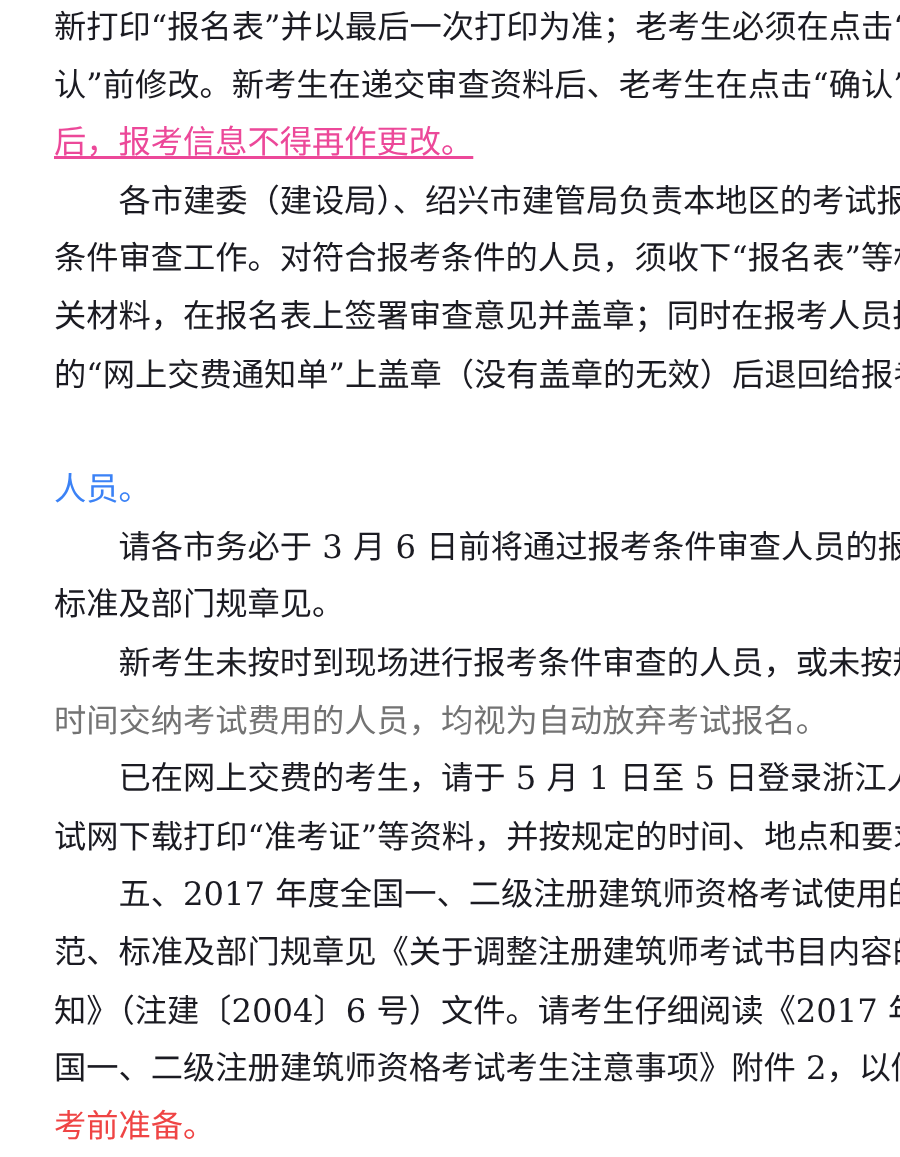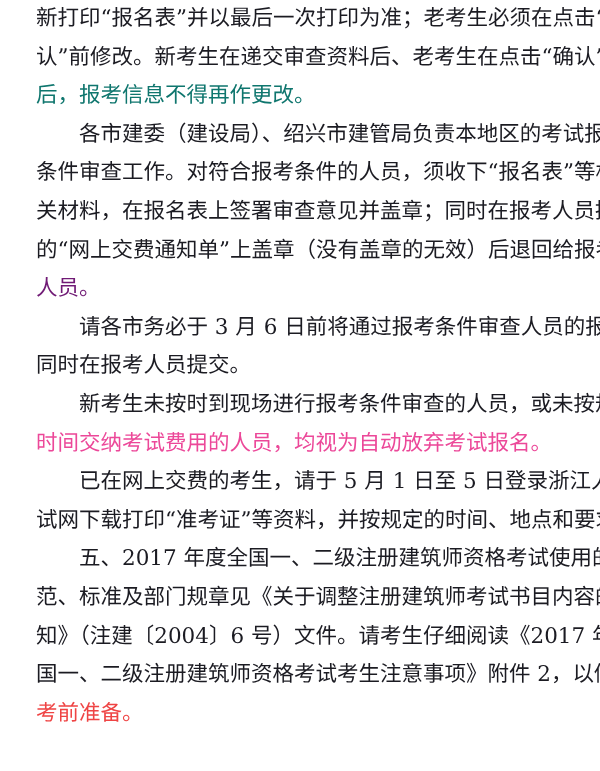--- a/index.html
+++ b/index.html
@@ -70,39 +70,39 @@
 </style>
 </head>
 <body>
 
 <div class="page" style="background: rgb(255, 255, 255);">
   <div class="doc-body">
 
     <div>
       <div class="line justify" style="color: rgb(27, 27, 34);">新打印“报名表”并以最后一次打印为准；老考生必须在点击“确</div>
       <div class="line justify" style="color: rgb(27, 27, 34);">认”前修改。新考生在递交审查资料后、老考生在点击“确认”</div>
-      <div class="line ragged" style="color: #0f766e;">后，报考信息不得再作更改。</div>
+      <div class="line ragged" style="color: #ec4899; text-decoration: underline;">后，报考信息不得再作更改。</div>
     </div>
 
     <div>
       <div class="line justify indent" style="color: rgb(27, 27, 34);">各市建委（建设局）、绍兴市建管局负责本地区的考试报考</div>
       <div class="line justify" style="color: rgb(27, 27, 34);">条件审查工作。对符合报考条件的人员，须收下“报名表”等相</div>
       <div class="line justify" style="color: rgb(27, 27, 34);">关材料，在报名表上签署审查意见并盖章；同时在报考人员提交</div>
       <div class="line justify" style="color: rgb(27, 27, 34);">的“网上交费通知单”上盖章（没有盖章的无效）后退回给报考</div>
-      <div class="line ragged" style="color: #701a75;">人员。</div>
+      <div class="line ragged" style="color: #3b82f6; margin-top: 38px;">人员。</div>
     </div>
 
     <div>
       <div class="line justify indent" style="color: rgb(27, 27, 34);">请各市务必于 3 月 6 日前将通过报考条件审查人员的报名材</div>
-      <div class="line ragged" style="color: rgb(27, 27, 34);">同时在报考人员提交。</div>
+      <div class="line ragged" style="color: rgb(27, 27, 34);">标准及部门规章见。</div>
     </div>
 
     <div>
       <div class="line justify indent" style="color: rgb(27, 27, 34);">新考生未按时到现场进行报考条件审查的人员，或未按规定</div>
-      <div class="line ragged" style="color: #ec4899;">时间交纳考试费用的人员，均视为自动放弃考试报名。</div>
+      <div class="line ragged" style="color: #737373;">时间交纳考试费用的人员，均视为自动放弃考试报名。</div>
     </div>
 
     <div>
       <div class="line justify indent" style="color: rgb(27, 27, 34);">已在网上交费的考生，请于 5 月 1 日至 5 日登录浙江人事考</div>
       <div class="line justify" style="color: rgb(27, 27, 34);">试网下载打印“准考证”等资料，并按规定的时间、地点和要求</div>
     </div>
 
     <div>
       <div class="line justify indent" style="color: rgb(27, 27, 34);">五、2017 年度全国一、二级注册建筑师资格考试使用的规</div>
       <div class="line justify" style="color: rgb(27, 27, 34);">范、标准及部门规章见《关于调整注册建筑师考试书目内容的通</div>

